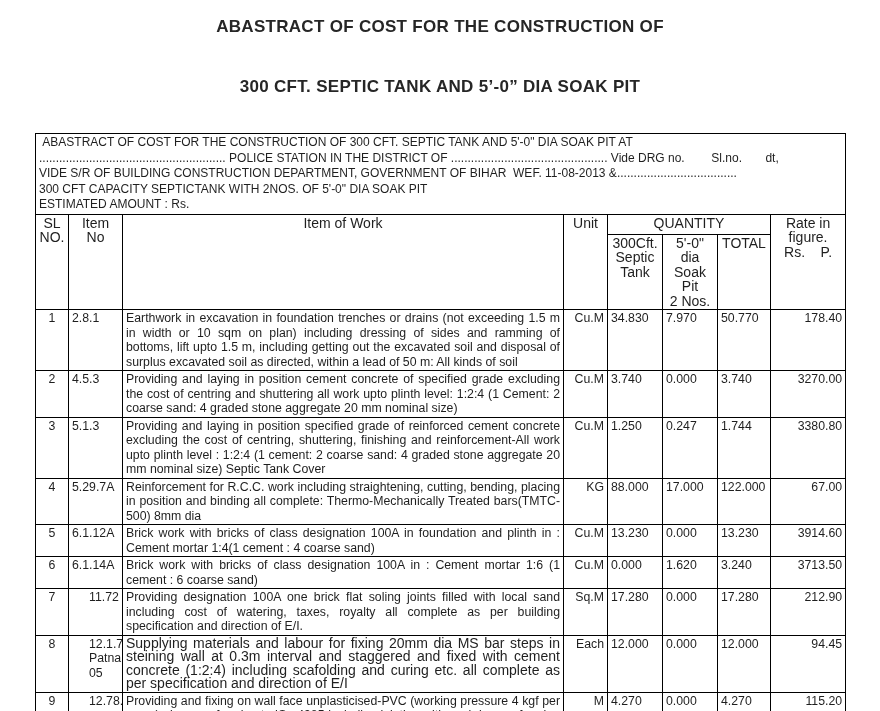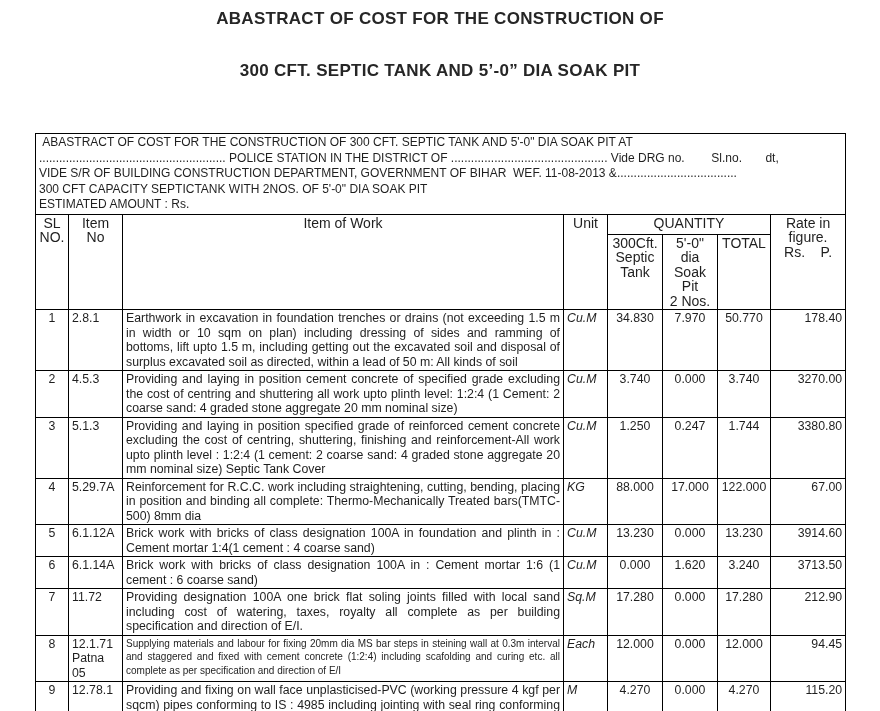--- a/index.html
+++ b/index.html
@@ -11,28 +11,28 @@
   html, body {
     margin: 0; padding: 0;
   }
   body {
     width: 880px; height: 711px;
     overflow: hidden;
     background: var(--page_background);
     color: var(--text);
     font-family: "Liberation Sans", sans-serif;
   }
-  .titles { text-align: center; padding-top: 9px; }
+  .titles { text-align: center; padding-top: 17px; }
   .title-line {
     font-weight: bold;
     font-size: 17px;
     letter-spacing: 0.3px;
     color: #262626;
   }
-  .title-line + .title-line { margin-top: 32px; }
+  .title-line + .title-line { margin-top: 40px; }
 
   table.cost-table {
     position: absolute;
     left: 35px; top: 133px;
     width: 810px;
     border-collapse: collapse;
     table-layout: fixed;
     font-size: 12.3px;
   }
   table.cost-table td, table.cost-table th {
@@ -55,30 +55,30 @@
     white-space: pre-line;
     line-height: 14.5px;
     font-size: 14px;
   }
   th.hdr-rate { white-space: pre-wrap; border-radius: 27px; }
   tr.qty-band-row th { height: 20px; }
   tr.subhdr-row th { height: 46px; }
 
   td.c-sl   { text-align: center; }
   td.c-item { white-space: pre-line; line-height: 14.5px; }
-  td.c-item.left { text-align: left; padding-left: 3px; }
+  td.c-item.left { text-align: left; padding-left: 20px; }
   td.c-desc {
     text-align: justify;
     white-space: pre-line;
     line-height: 14.5px;
     padding: 1px 3px 2px 3px;
   }
-  td.c-desc.small { font-size: 10px; line-height: 13.4px; }
-  td.c-unit { text-align: left; padding-left: 2px; font-style: italic; }
-  td.c-num  { text-align: center; padding-right: 3px; }
+  td.c-desc.small { font-size: 14px; line-height: 13.4px; }
+  td.c-unit { text-align: right; padding-left: 2px; }
+  td.c-num  { text-align: left; padding-right: 3px; }
   td.c-rate { text-align: right; padding-right: 4px; margin-left: 48px; }
 </style>
 </head>
 <body>
 
 <div class="titles">
   <div class="title-line">ABASTRACT OF COST FOR THE CONSTRUCTION OF</div>
   <div class="title-line">300 CFT. SEPTIC TANK AND 5’-0” DIA SOAK PIT</div>
 </div>
 

